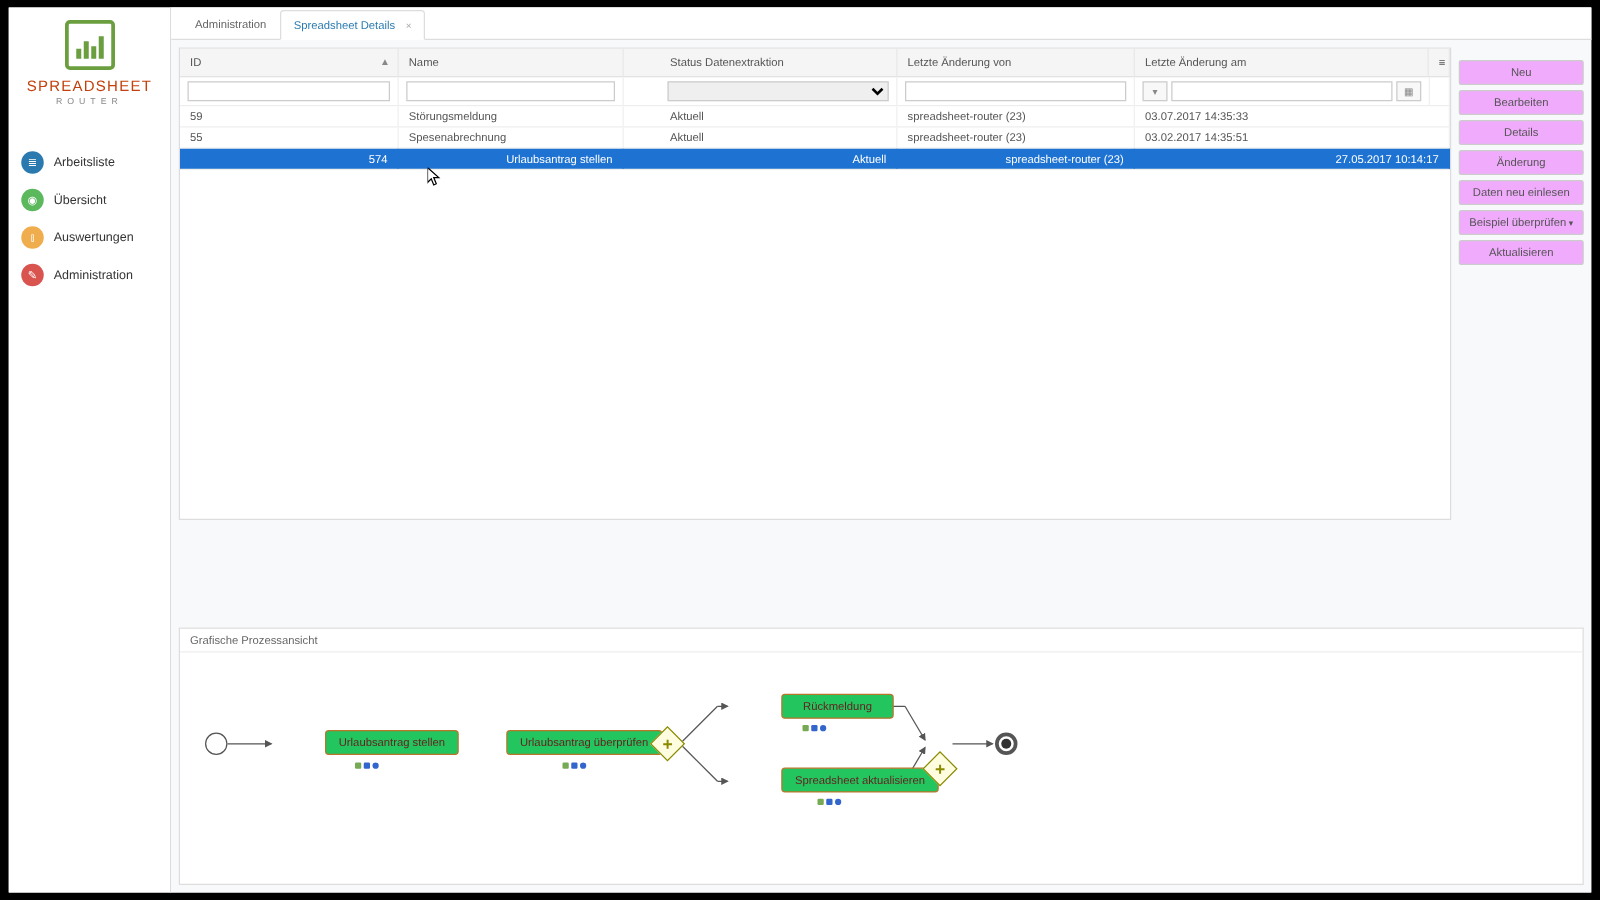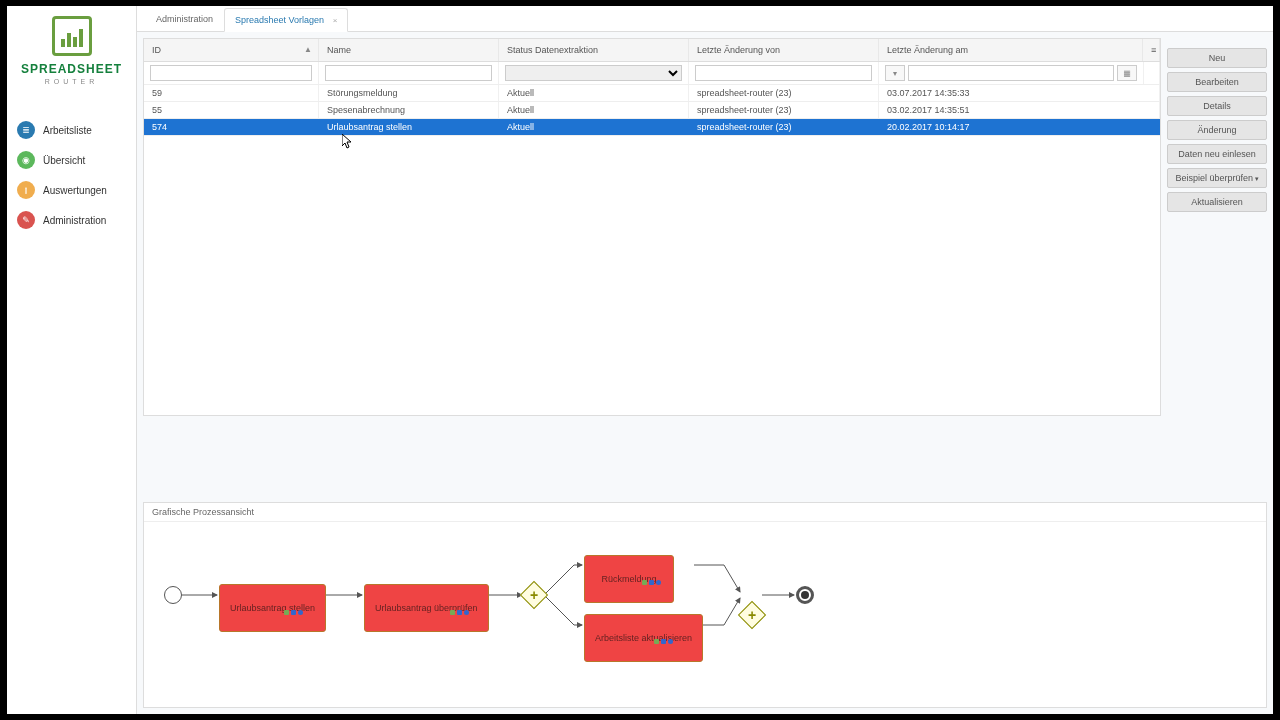--- a/index.html
+++ b/index.html
@@ -2,21 +2,21 @@
 <html><head>
 <meta charset="utf-8">
 <style>
 * { box-sizing: border-box; margin: 0; padding: 0; }
 body { font-family: Arial, sans-serif; font-size: 10px; background: #000; width: 1280px; height: 720px; overflow: hidden; }
 .app { display: flex; width: 1266px; height: 708px; margin: 6px auto; background: #fff; }
 .sidebar { width: 130px; background: #fff; border-right: 1px solid #ddd; display: flex; flex-direction: column; }
 .logo { padding: 10px; text-align: center; }
 .logo-icon { width: 40px; height: 40px; border: 3px solid #6a9e3f; border-radius: 4px; margin: 0 auto 6px; position: relative; display: flex; align-items: flex-end; justify-content: center; padding: 6px; gap: 2px; }
 .logo-bar { width: 4px; background: #6a9e3f; }
-.logo-text1 { color: #15803d; font-weight: bold; font-size: 12px; letter-spacing: 1px; }
+.logo-text1 { color: #c2410c; font-weight: normal; font-size: 12px; letter-spacing: 1px; }
 .logo-text2 { color: #888; font-size: 7px; letter-spacing: 4px; margin-top: 2px; }
 .nav { margin-top: 20px; }
 .nav-item { display: flex; align-items: center; padding: 6px 10px; cursor: pointer; gap: 8px; }
 .nav-icon { width: 18px; height: 18px; border-radius: 50%; display: flex; align-items: center; justify-content: center; color: #fff; font-size: 9px; }
 .ic-list { background: #2a7ab0; }
 .ic-over { background: #5cb85c; }
 .ic-aus { background: #f0ad4e; }
 .ic-admin { background: #d9534f; }
 .nav-label { font-size: 10px; color: #333; }
 .user-area { margin-top: auto; text-align: center; padding: 10px; }
@@ -29,52 +29,52 @@
 .tab.active { color: #2a7ab0; border: 1px solid #ddd; border-bottom: 1px solid #fff; background: #fff; border-radius: 3px 3px 0 0; margin-bottom: -1px; }
 .tab-close { margin-left: 6px; color: #aaa; font-size: 8px; }
 
 .content { flex: 1; display: flex; padding: 6px; gap: 6px; }
 .grid-wrap { flex: 1; display: flex; flex-direction: column; }
 .grid { background: #fff; border: 1px solid #ddd; }
 .grid-header { display: flex; background: #f5f5f5; border-bottom: 1px solid #ddd; }
 .grid-header .col { padding: 6px 8px; font-size: 9px; color: #555; border-right: 1px solid #e8e8e8; position: relative; }
 .col-id { width: 175px; }
 .col-name { width: 180px; }
-.col-status { width: 190px; }
+.col-status { width: 190px; margin-left: 29px; }
 .col-von { width: 190px; }
 .col-am { flex: 1; }
 .col-menu { width: 16px; text-align: center; }
 .sort-arrow { position: absolute; right: 6px; top: 6px; font-size: 8px; color: #888; }
 .grid-filter { display: flex; background: #fff; border-bottom: 1px solid #eee; }
 .grid-filter .fcell { padding: 3px 6px; border-right: 1px solid #f0f0f0; }
 .grid-filter input, .grid-filter select { width: 100%; font-size: 9px; border: 1px solid #ccc; padding: 1px 3px; height: 16px; }
 .date-box { display: flex; gap: 3px; align-items: center; }
 .date-sel { width: 20px; height: 16px; border: 1px solid #ccc; background: #f8f8f8; display:flex; align-items:center; justify-content:center; font-size:8px; color:#888;}
 .date-inp { flex: 1; }
 .grid-body { height: 330px; overflow: auto; }
 .grid-row { display: flex; border-bottom: 1px solid #eee; cursor: pointer; }
 .grid-row .cell { padding: 3px 8px; font-size: 9px; color: #555; border-right: 1px solid #f0f0f0; overflow: hidden; white-space: nowrap; }
-.grid-row.selected { background: #1e73d2; }
+.grid-row.selected { background: #1e73d2; text-align: right; }
 .grid-row.selected .cell { color: #fff; border-right: 1px solid #1e73d2; }
 
 .cursor { position: absolute; width: 12px; height: 16px; pointer-events: none; }
 
 .actions { width: 100px; display: flex; flex-direction: column; gap: 4px; padding-top: 10px; }
-.btn { background: #e5e5e5; border: 1px solid #ccc; border-radius: 2px; font-size: 9px; color: #555; padding: 4px 6px; cursor: pointer; text-align: center; }
+.btn { background: #f0abfc; border: 1px solid #ccc; border-radius: 2px; font-size: 9px; color: #555; padding: 4px 6px; cursor: pointer; text-align: center; }
 .btn .caret { font-size: 7px; margin-left: 2px; }
 
 .process { margin: 0 6px 6px 6px; background: #fff; border: 1px solid #ddd; }
 .process-title { font-size: 9px; color: #666; padding: 4px 8px; border-bottom: 1px solid #eee; }
 .process-canvas { height: 185px; position: relative; }
 
 .bpmn { position: absolute; }
 .circle { width: 18px; height: 18px; border: 1.5px solid #555; border-radius: 50%; background: #fff; }
 .circle.end { border-width: 3px; }
 .circle.end::after { content: ''; position: absolute; width: 8px; height: 8px; background: #333; border-radius: 50%; top: 2px; left: 2px; }
-.task { border: 1px solid #b8762a; background: #ef4444; border-radius: 3px; padding: 18px 10px; font-size: 9px; color: #622; text-align: center; min-width: 90px; }
+.task { border: 1px solid #b8762a; background: #22c55e; border-radius: 3px; padding: 4px 10px; font-size: 9px; color: #622; text-align: center; min-width: 90px; margin-left: 41px; }
 .task-icons { position: absolute; display: flex; gap: 2px; font-size: 7px; }
 .gateway { width: 20px; height: 20px; border: 1.5px solid #8a8a00; background: #fffde0; transform: rotate(45deg); position: relative; }
 .gateway::after { content: '+'; position: absolute; transform: rotate(-45deg); font-size: 14px; color: #8a8a00; font-weight: bold; top: 1px; left: 5px; }
 svg.flow { position: absolute; top: 0; left: 0; width: 100%; height: 100%; pointer-events: none; }
 .task-mini { width: 5px; height: 5px; border-radius: 1px; }
 </style>
 </head>
 <body>
 
 <div class="app">
@@ -106,21 +106,21 @@
         <div class="nav-icon ic-admin">✎</div>
         <span class="nav-label">Administration</span>
       </div>
     </div>
   </div>
 
   <div class="main">
     <div class="tabs">
       <div class="tab">Administration</div>
       <div class="tab active">
-        <span>Spreadsheet Vorlagen</span>
+        <span>Spreadsheet Details</span>
         <span class="tab-close">×</span>
       </div>
     </div>
 
     <div class="content">
       <div class="grid-wrap">
         <div class="grid">
           <div class="grid-header">
             <div class="col col-id"><span>ID</span><span class="sort-arrow">▲</span></div>
             <div class="col col-name">Name</div>
@@ -156,21 +156,21 @@
               <div class="cell col-name">Spesenabrechnung</div>
               <div class="cell col-status">Aktuell</div>
               <div class="cell col-von">spreadsheet-router (23)</div>
               <div class="cell col-am">03.02.2017 14:35:51</div>
             </div>
             <div class="grid-row selected">
               <div class="cell col-id">574</div>
               <div class="cell col-name">Urlaubsantrag stellen</div>
               <div class="cell col-status">Aktuell</div>
               <div class="cell col-von">spreadsheet-router (23)</div>
-              <div class="cell col-am">20.02.2017 10:14:17</div>
+              <div class="cell col-am">27.05.2017 10:14:17</div>
             </div>
             <svg class="cursor" style="left:198px; top:49px" viewBox="0 0 12 16">
                 <path d="M0 0 L0 12 L3 9 L5 14 L7 13 L5 8 L9 8 Z" fill="#fff" stroke="#000" stroke-width="1"></path>
               </svg>
           </div>
         </div>
       </div>
 
       <div class="actions">
         <button class="btn">Neu</button>
@@ -218,21 +218,21 @@
             <div class="task-mini" style="background:#36c"></div>
             <div class="task-mini" style="background:#36c; border-radius:50%"></div>
         </div>
         <div class="bpmn gateway" style="left:380px; top:63px"></div>
         <div class="bpmn task" style="left:440px; top:33px">Rückmeldung</div>
         <div class="task-icons" style="left:498px; top:58px">
           <div class="task-mini" style="background:#7a5"></div>
             <div class="task-mini" style="background:#36c"></div>
             <div class="task-mini" style="background:#36c; border-radius:50%"></div>
         </div>
-        <div class="bpmn task" style="left:440px; top:92px">Arbeitsliste aktualisieren</div>
+        <div class="bpmn task" style="left:440px; top:92px">Spreadsheet aktualisieren</div>
         <div class="task-icons" style="left:510px; top:117px">
           <div class="task-mini" style="background:#7a5"></div>
             <div class="task-mini" style="background:#36c"></div>
             <div class="task-mini" style="background:#36c; border-radius:50%"></div>
         </div>
         <div class="bpmn gateway" style="left:598px; top:63px"></div>
         <div class="bpmn circle end" style="left:652px; top:64px"></div>
       </div>
     </div>
   </div>

